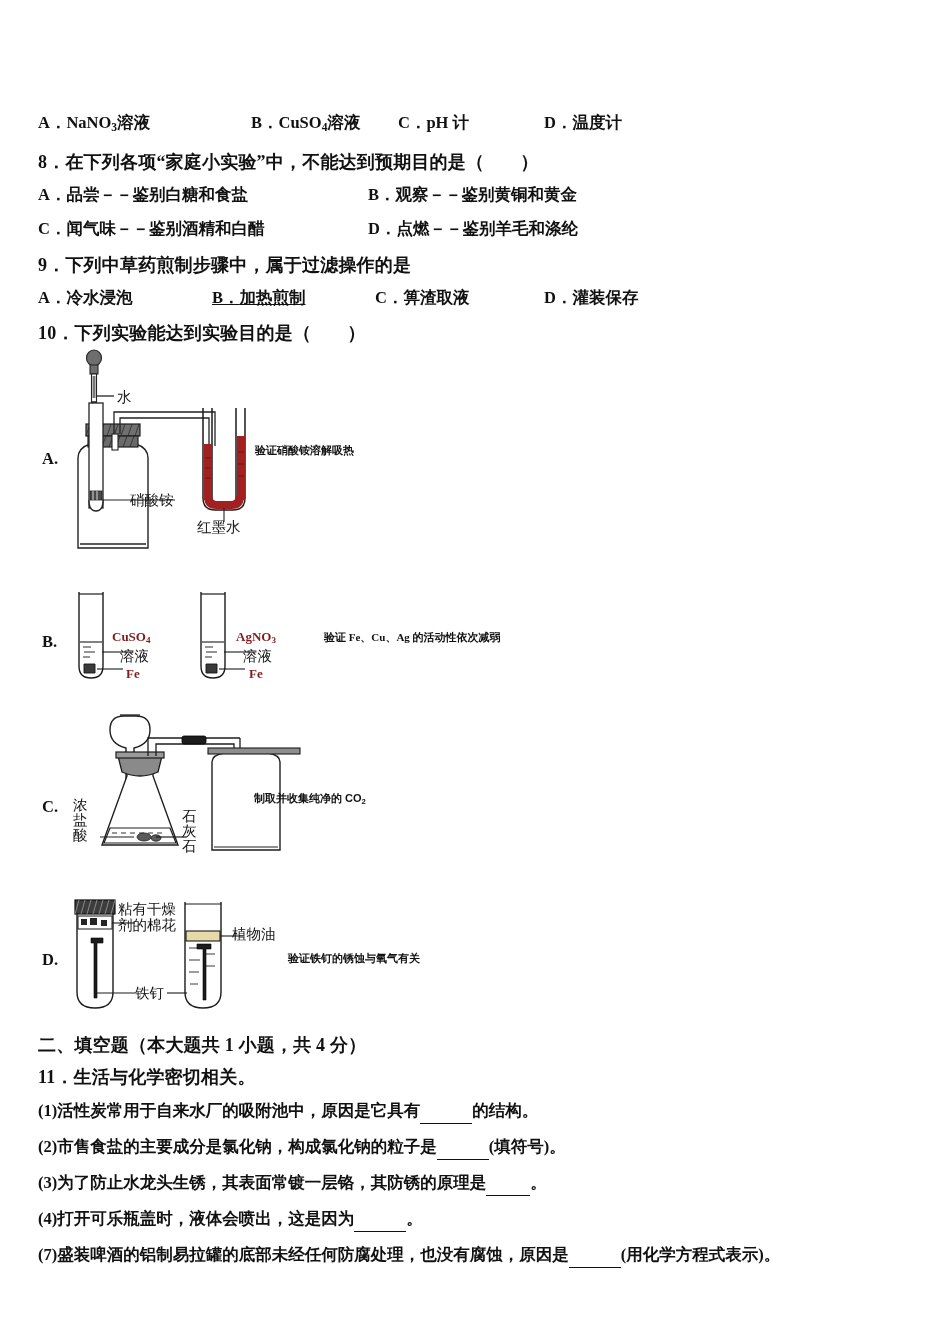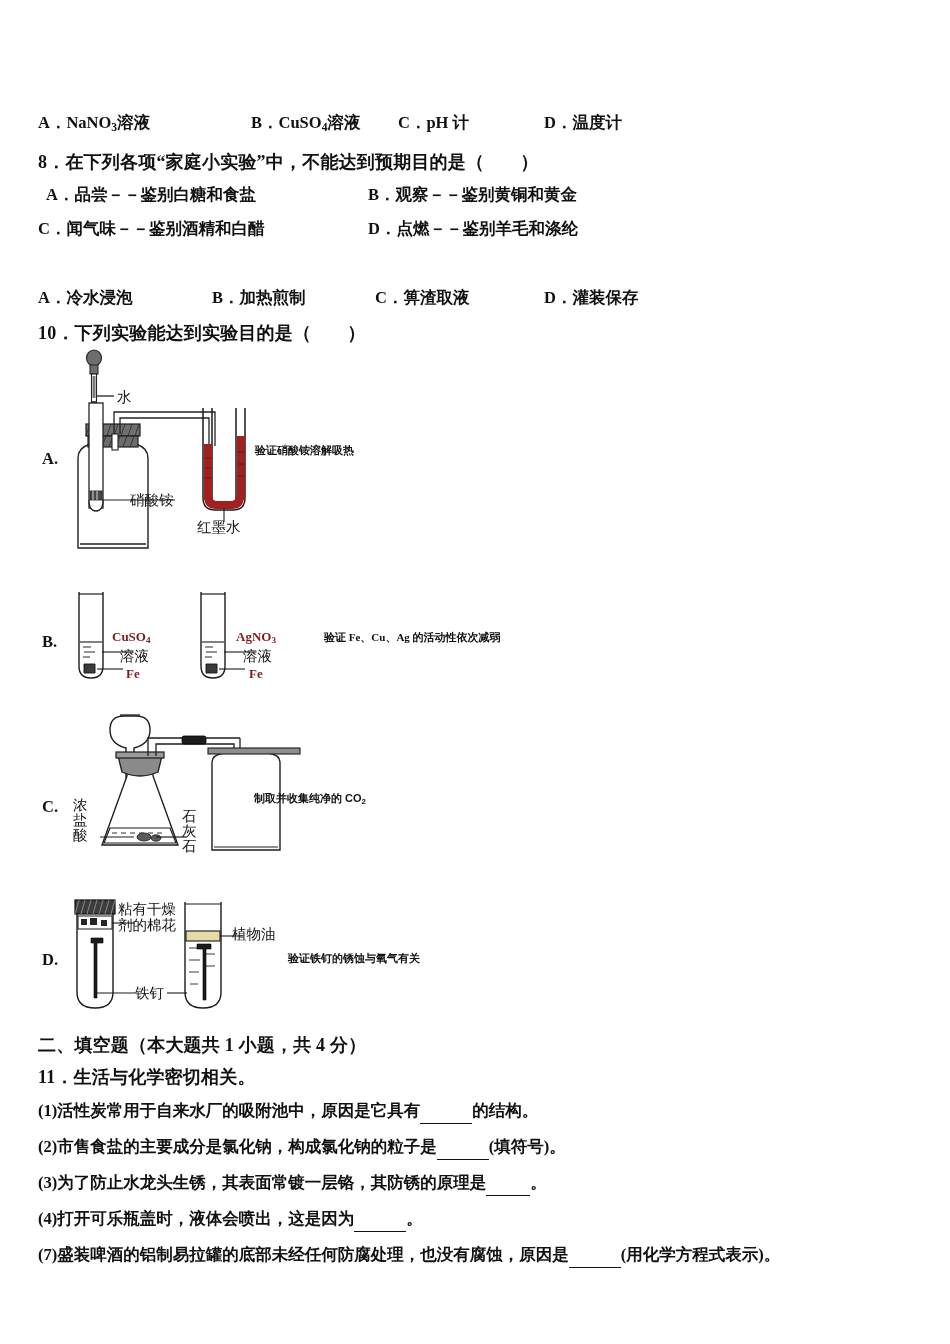--- a/index.html
+++ b/index.html
@@ -109,37 +109,38 @@
     <span>B．</span><span>CuSO<sub>4</sub>溶液</span>
   </div>
   <div class="opt" style="left:398px; top:100px;">
     <span>C．</span><span>pH 计</span>
   </div>
   <div class="opt" style="left:544px; top:100px;">
     <span>D．</span><span>温度计</span>
   </div>
 
   <div class="qline" style="left:38px; top:138px;">8．在下列各项“家庭小实验”中，不能达到预期目的是（　　）</div>
-  <div class="opt" style="left:38px; top:172px;margin-left:8px;">
+  <div class="opt" style="left:38px; top:172px;">
     <span>A．</span><span>品尝－－鉴别白糖和食盐</span>
   </div>
   <div class="opt" style="left:368px; top:172px;">
     <span>B．</span><span>观察－－鉴别黄铜和黄金</span>
   </div>
   <div class="opt" style="left:38px; top:206px;">
     <span>C．</span><span>闻气味－－鉴别酒精和白醋</span>
   </div>
   <div class="opt" style="left:368px; top:206px;">
     <span>D．</span><span>点燃－－鉴别羊毛和涤纶</span>
   </div>
 
+  <div class="qline" style="left:38px; top:241px;">9．下列中草药煎制步骤中，属于过滤操作的是</div>
   <div class="opt" style="left:38px; top:275px;">
     <span>A．</span><span>冷水浸泡</span>
   </div>
-  <div class="opt" style="left:212px; top:275px;">
+  <div class="opt" style="left:212px; top:275px;text-decoration:underline;">
     <span>B．</span><span>加热煎制</span>
   </div>
   <div class="opt" style="left:375px; top:275px;">
     <span>C．</span><span>箅渣取液</span>
   </div>
   <div class="opt" style="left:544px; top:275px;">
     <span>D．</span><span>灌装保存</span>
   </div>
 
   <div class="qline" style="left:38px; top:309px;">10．下列实验能达到实验目的是（　　）</div>

